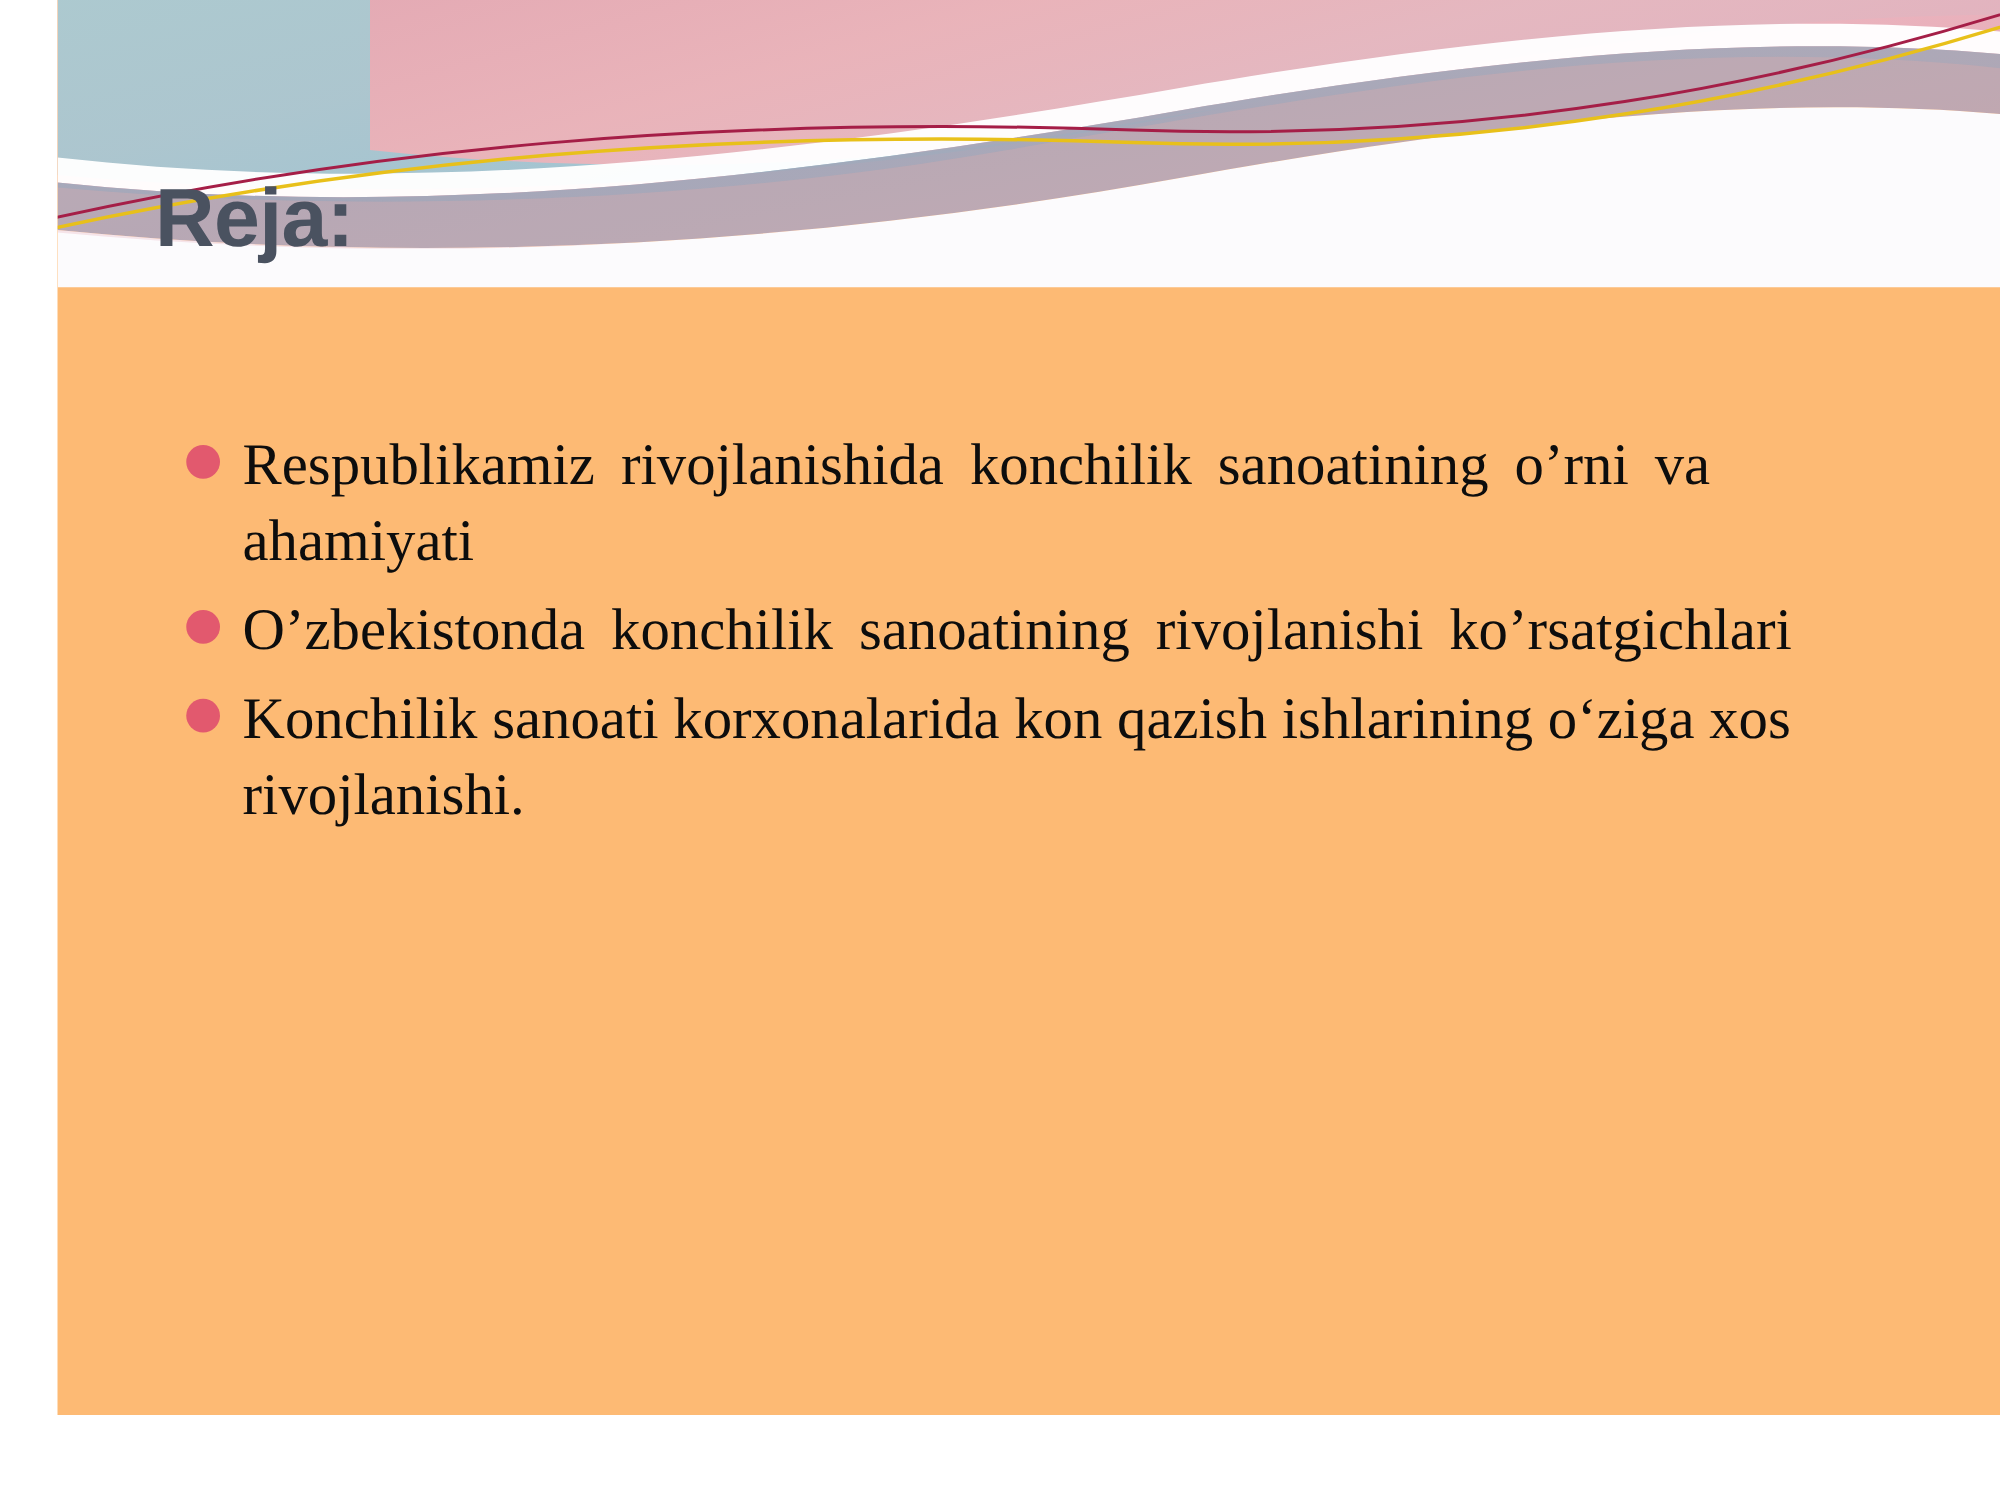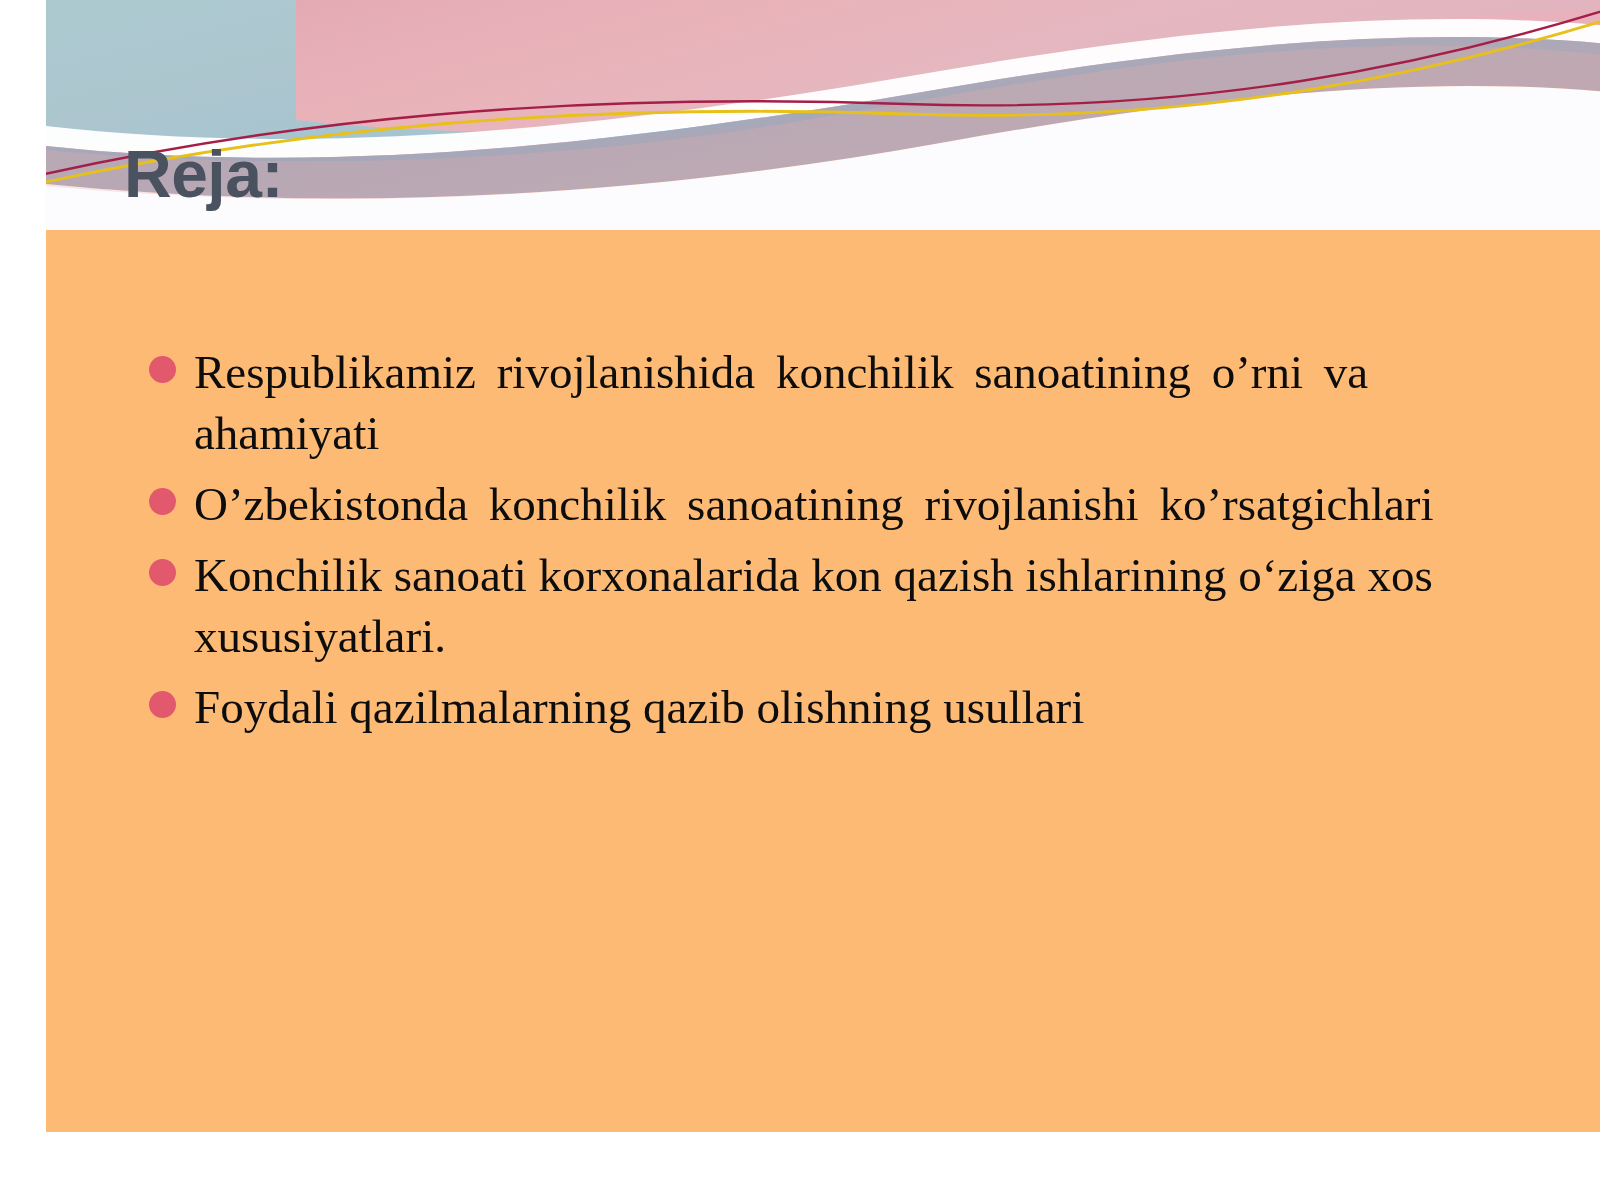--- a/index.html
+++ b/index.html
@@ -151,23 +151,19 @@
       <span class="bullet-text">Respublikamiz  rivojlanishida  konchilik  sanoatining  o’rni  va ahamiyati</span>
     </li>
 
     <li class="bullet-item spaced">
       <span class="marker"></span>
       <span class="bullet-text">O’zbekistonda  konchilik  sanoatining  rivojlanishi  ko’rsatgichlari</span>
     </li>
 
     <li class="bullet-item">
       <span class="marker"></span>
-      <span class="bullet-text">Konchilik sanoati korxonalarida kon qazish ishlarining o‘ziga xos xususiyatlari.</span>
+      <span class="bullet-text">Konchilik sanoati korxonalarida kon qazish ishlarining o‘ziga xos rivojlanishi.</span>
     </li>
 
-    <li class="bullet-item">
-      <span class="marker"></span>
-      <span class="bullet-text">Foydali qazilmalarning qazib olishning usullari</span>
-    </li>
 
   </ul>
 
 </div>
 
 </body></html>

